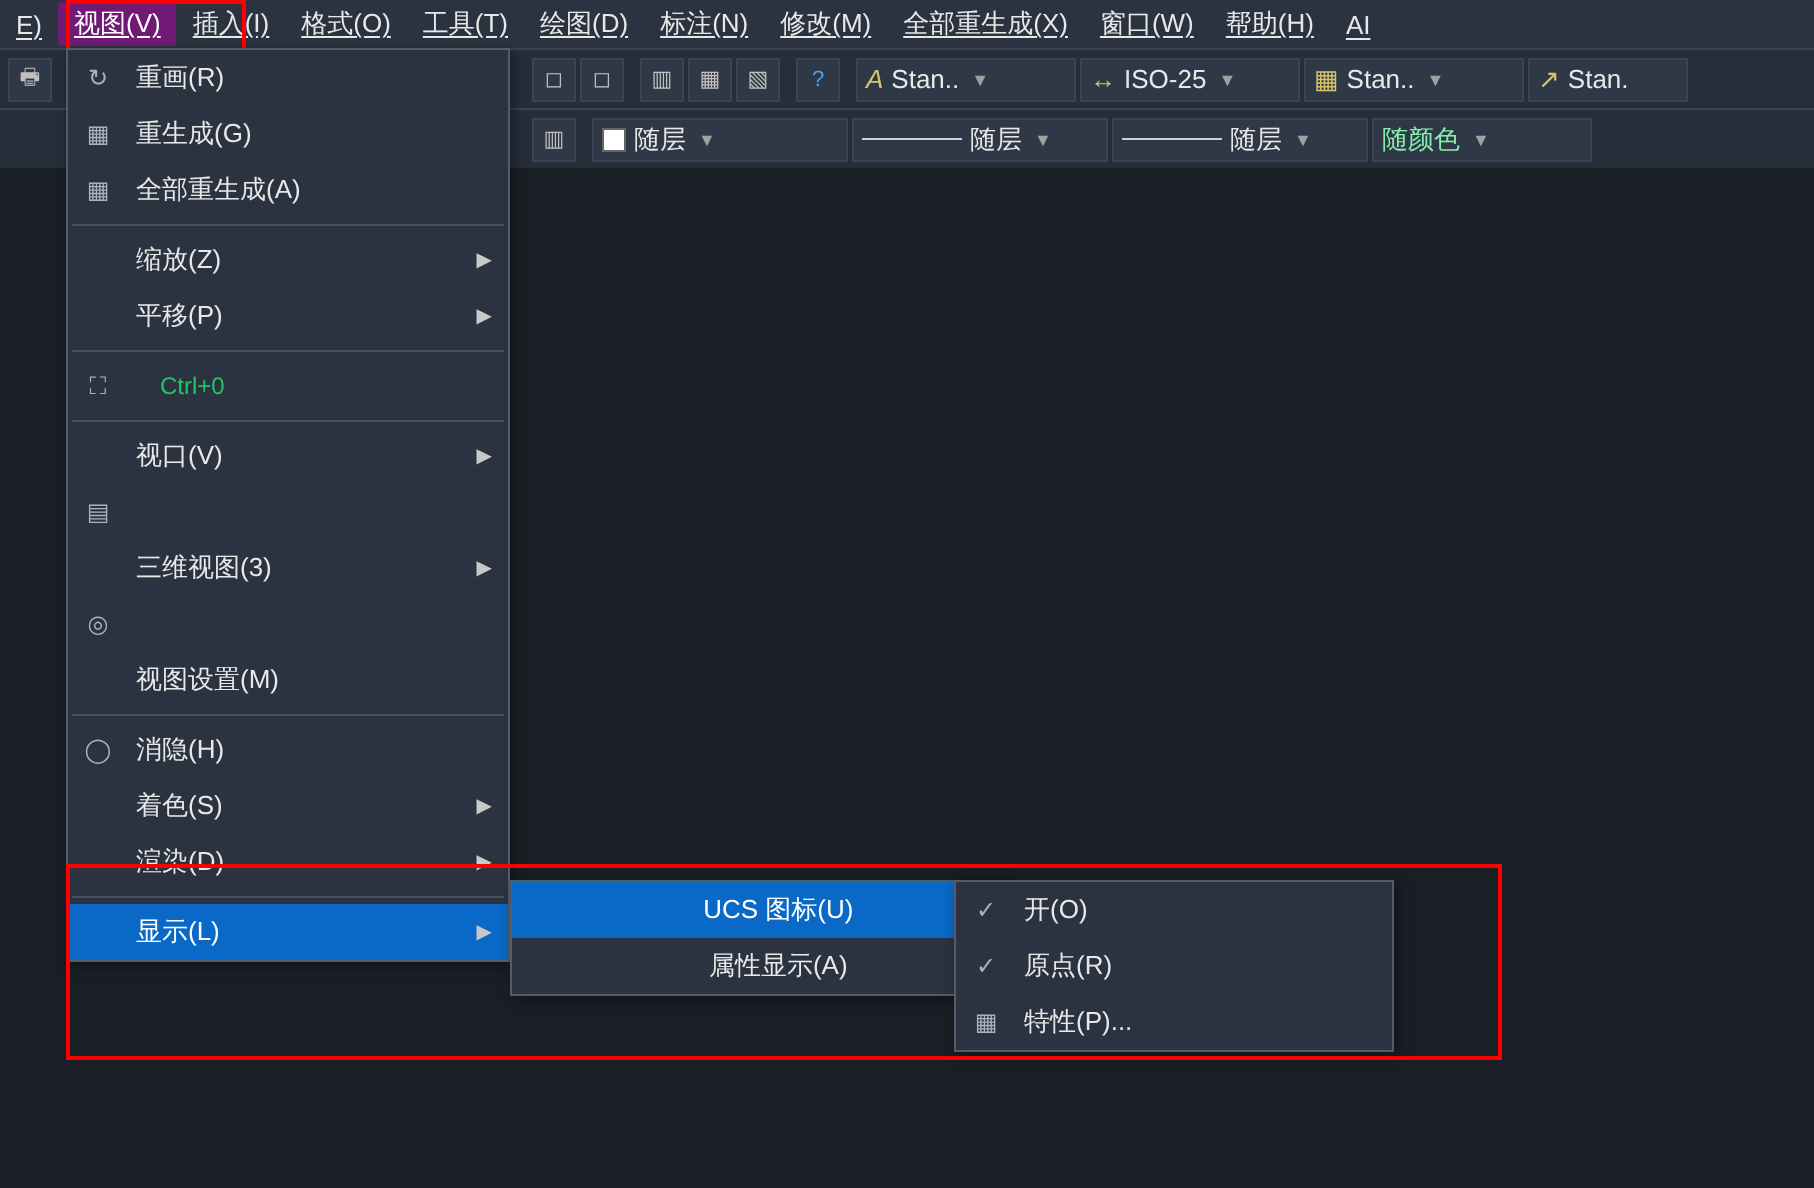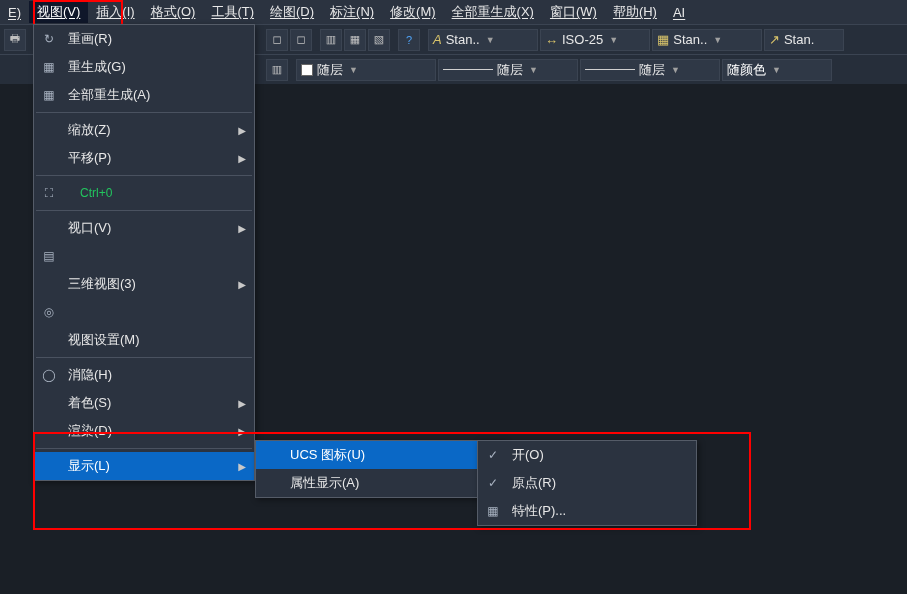--- a/index.html
+++ b/index.html
@@ -1,51 +1,51 @@
 <!DOCTYPE html>
 <html><head>
 <meta charset="utf-8">
 <style>
   * { margin: 0; padding: 0; box-sizing: border-box; font-family: "Segoe UI", Tahoma, sans-serif; font-size: 13px; }
   body { background: #1a1f26; color: #e8e8e8; width: 907px; height: 594px; overflow: hidden; position: relative; }
   
   
   .menubar { height: 24px; background: #2b3340; display: flex; align-items: center; }
   .menubar .menu-item { padding: 2px 8px; text-decoration: underline; text-underline-offset: 2px; cursor: default; white-space: nowrap; }
-  .menubar .menu-item.active { background: #0f172a; color: #fff; }
+  .menubar .menu-item.active { background: #701a75; color: #fff; }
   .redbox-top { position: absolute; left: 33px; top: 0; width: 90px; height: 26px; border: 2px solid red; pointer-events: none; }
 
   
   .toolbars { height: 60px; background: #262e3a; border-top: 1px solid #3b4452; position: relative; }
   .toolbar-row { height: 30px; display: flex; align-items: center; border-bottom: 1px solid #3b4452; padding-left: 4px; gap: 2px; }
   .tool-btn { width: 22px; height: 22px; background: #2f3846; border: 1px solid #3b4452; display: flex; align-items: center; justify-content: center; font-size: 11px; color: #c0c0c0; }
   .tool-sep { width: 4px; }
   .combo { height: 22px; background: #2f3846; border: 1px solid #3b4452; display: flex; align-items: center; padding: 0 4px; color: #e8e8e8; }
   .combo .arrow { margin-left: 6px; font-size: 9px; color: #a0a0a0; }
-  .combo-wide { width: 140px; }
+  .combo-wide { width: 128px; }
   .combo-mid { width: 110px; }
   .combo-slim { width: 80px; }
   .layer-swatch { width: 12px; height: 12px; border: 1px solid #666; margin-right: 4px; background: #fff; }
   .line-sample { width: 50px; height: 0; border-top: 1px solid #d0d0d0; margin-right: 4px; }
 
   
   .canvas { position: absolute; left: 0; top: 84px; right: 0; bottom: 0; background: #1a1f26; }
 
   
   .dropdown { position: absolute; background: #2b3340; border: 1px solid #555c68; min-width: 220px; box-shadow: 2px 2px 6px rgba(0,0,0,0.4); }
   .dropdown .row { display: flex; align-items: center; height: 28px; padding: 0 8px 0 4px; position: relative; }
   .dropdown .row.highlight { background: #0a68c6; color: #fff; }
   .dropdown .ico { width: 22px; height: 22px; display: flex; align-items: center; justify-content: center; font-size: 12px; color: #a8b2c0; margin-right: 8px; }
   .dropdown .lbl { flex: 1; white-space: nowrap; }
   .dropdown .hint { color: #22c55e; margin-left: 12px; font-size: 12px; }
   .dropdown .arrow-r { font-size: 10px; color: #c8c8c8; }
   .dropdown .sep { height: 1px; background: #4a5260; margin: 3px 2px; }
   
   .menu1 { left: 33px; top: 24px; width: 222px; }
-  .menu2 { left: 255px; top: 440px; width: 250px; }
+  .menu2 { left: 255px; top: 440px; width: 250px; text-align: center; }
   .menu3 { left: 477px; top: 440px; width: 210px; }
 
   .redbox-sub { position: absolute; left: 33px; top: 432px; width: 718px; height: 98px; border: 2px solid red; pointer-events: none; }
 </style>
 </head>
 <body>
 
 <div class="menubar">
   <div class="menu-item">E)</div>
   <div class="menu-item active">视图(V)</div>
@@ -110,21 +110,21 @@
       <div class="line-sample"></div>
       <span>随层</span>
         <span class="arrow">▼</span>
     </div>
     <div class="combo combo-wide">
       <div class="line-sample"></div>
       <span>随层</span>
         <span class="arrow">▼</span>
     </div>
     <div class="combo combo-mid">
-      <span style="color:#ffffff">随颜色</span>
+      <span style="color:#86efac">随颜色</span>
         <span class="arrow">▼</span>
     </div>
   </div>
 </div>
 
 <div class="canvas"></div>
 
 <div class="dropdown menu1">
   <div class="row">
       <div class="ico">↻</div>

